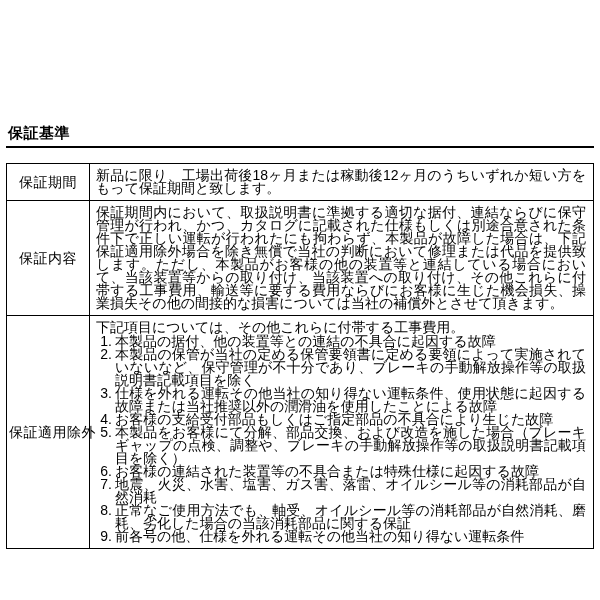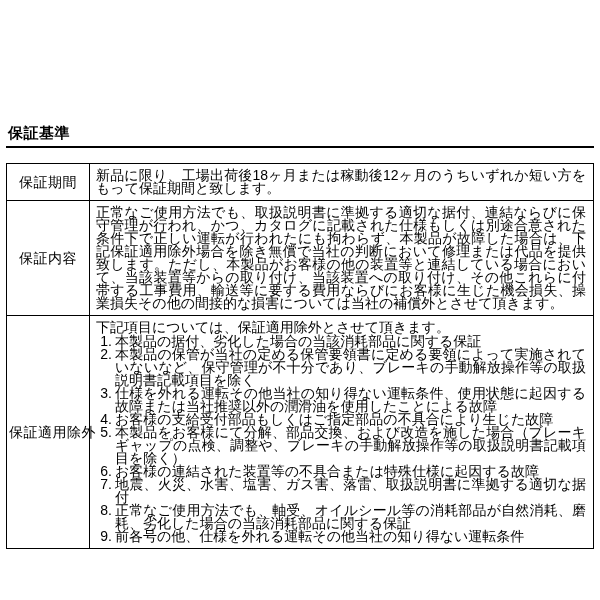--- a/index.html
+++ b/index.html
@@ -110,38 +110,38 @@
       <tr class="row-period">
         <td class="label">保証期間</td>
         <td class="body">
           <p>新品に限り、工場出荷後18ヶ月または稼動後12ヶ月のうちいずれか短い方をもって保証期間と致します。</p>
         </td>
       </tr>
 
       <tr class="row-content">
         <td class="label">保証内容</td>
         <td class="body">
-          <p>正常なご使用方法でも、取扱説明書に準拠する適切な据付、連結ならびに保守管理が行われ、かつ、カタログに記載された仕様もしくは別途合意された条件下で正しい運転が行われたにも拘わらず、本製品が故障した場合は、下記保証適用除外場合を除き無償で当社の判断において修理または代品を提供致します。ただし、本製品がお客様の他の装置等と連結している場合において、当該装置等からの取り付け、当該装置への取り付け、その他これらに付帯する工事費用、輸送等に要する費用ならびにお客様に生じた機会損失、操業損失その他の間接的な損害については当社の補償外とさせて頂きます。</p>
+          <p>保証期間内において、取扱説明書に準拠する適切な据付、連結ならびに保守管理が行われ、かつ、カタログに記載された仕様もしくは別途合意された条件下で正しい運転が行われたにも拘わらず、本製品が故障した場合は、下記保証適用除外場合を除き無償で当社の判断において修理または代品を提供致します。ただし、本製品がお客様の他の装置等と連結している場合において、当該装置等からの取り付け、当該装置への取り付け、その他これらに付帯する工事費用、輸送等に要する費用ならびにお客様に生じた機会損失、操業損失その他の間接的な損害については当社の補償外とさせて頂きます。</p>
         </td>
       </tr>
 
       <tr class="row-exclusions">
         <td class="label">
           <span class="spread">保証適用除外</span>
         </td>
         <td class="body">
-          <p>下記項目については、保証適用除外とさせて頂きます。</p>
+          <p>下記項目については、その他これらに付帯する工事費用。</p>
           <ol class="exclusions">
-            <li><span class="num">1.</span><span>本製品の据付、劣化した場合の当該消耗部品に関する保証</span></li>
+            <li><span class="num">1.</span><span>本製品の据付、他の装置等との連結の不具合に起因する故障</span></li>
             <li><span class="num">2.</span><span>本製品の保管が当社の定める保管要領書に定める要領によって実施されていないなど、保守管理が不十分であり、ブレーキの手動解放操作等の取扱説明書記載項目を除く</span></li>
             <li><span class="num">3.</span><span>仕様を外れる運転その他当社の知り得ない運転条件、使用状態に起因する故障または当社推奨以外の潤滑油を使用したことによる故障</span></li>
             <li><span class="num">4.</span><span>お客様の支給受付部品もしくはご指定部品の不具合により生じた故障</span></li>
             <li><span class="num">5.</span><span>本製品をお客様にて分解、部品交換、および改造を施した場合（ブレーキギャップの点検、調整や、ブレーキの手動解放操作等の取扱説明書記載項目を除く）</span></li>
             <li><span class="num">6.</span><span>お客様の連結された装置等の不具合または特殊仕様に起因する故障</span></li>
-            <li><span class="num">7.</span><span>地震、火災、水害、塩害、ガス害、落雷、取扱説明書に準拠する適切な据付</span></li>
+            <li><span class="num">7.</span><span>地震、火災、水害、塩害、ガス害、落雷、オイルシール等の消耗部品が自然消耗</span></li>
             <li><span class="num">8.</span><span>正常なご使用方法でも、軸受、オイルシール等の消耗部品が自然消耗、磨耗、劣化した場合の当該消耗部品に関する保証</span></li>
             <li><span class="num">9.</span><span>前各号の他、仕様を外れる運転その他当社の知り得ない運転条件</span></li>
           </ol>
         </td>
       </tr>
     </tbody>
   </table>
 
 </div>
 

